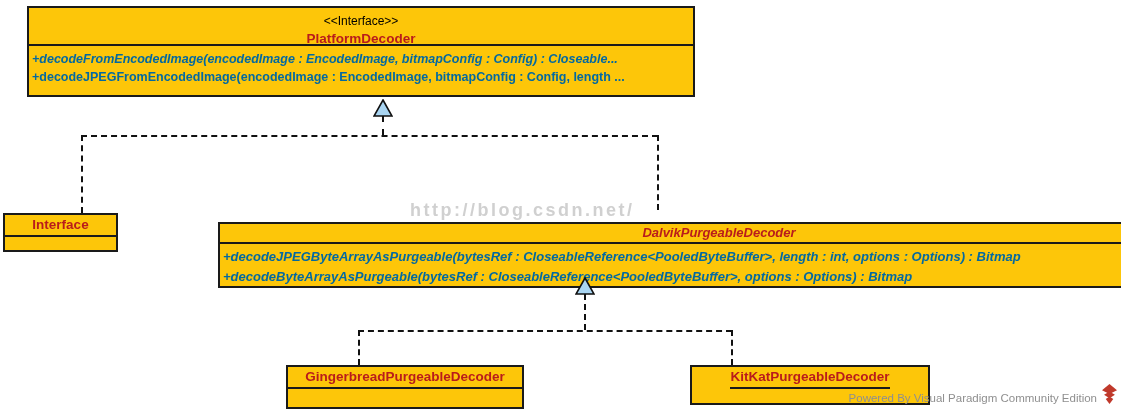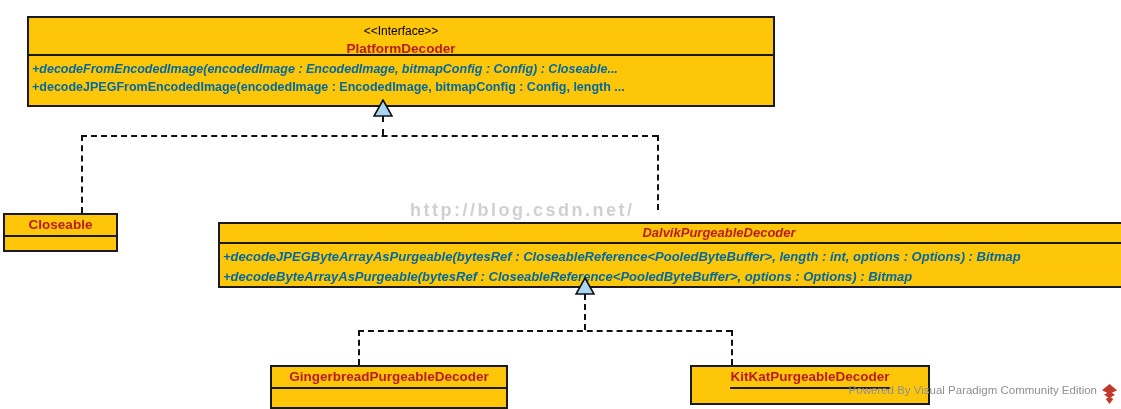--- a/index.html
+++ b/index.html
@@ -19,31 +19,31 @@
   .uml-box{position:absolute;background:var(--box-fill);border:2px solid var(--box-border);}
   .box-header{border-bottom:2px solid var(--box-border);text-align:center;}
   .stereotype{font-size:12px;font-weight:400;color:#000;padding-top:3px;line-height:17px;}
   .class-name{font-size:13.5px;font-weight:700;color:#b91c1c;line-height:18px;position:relative;z-index:6;}
   .class-name.abstract{font-style:italic;}
   .box-methods{padding:4px 2px 2px 3px;}
   .method{font-size:12.5px;font-weight:700;color:#0369a1;line-height:18px;white-space:nowrap;overflow:hidden;}
   .method.italic{font-style:italic;}
   .empty-compartment{flex:1;}
 
-  #box-platform{left:27px;top:16px;width:748px;height:91px;}
+  #box-platform{left:27px;top:6px;width:668px;height:91px;}
   #box-platform .box-header{height:38px;padding-top:2px;}
   #box-art{left:3px;top:213px;width:115px;height:39px;display:flex;flex-direction:column;}
   #box-art .box-header{height:22px;}
   #box-art .class-name{line-height:20px;}
   #box-dalvik{left:218px;top:222px;width:1002px;height:66px;}
   #box-dalvik .box-header{height:20px;}
   #box-dalvik .class-name{line-height:18px;font-size:13px;}
   #box-dalvik .box-methods{padding-top:3px;}
   #box-dalvik .method{line-height:20px;font-size:13px;}
-  #box-gingerbread{left:270px;top:365px;width:238px;height:44px;display:flex;flex-direction:column;}
+  #box-gingerbread{left:286px;top:365px;width:238px;height:44px;display:flex;flex-direction:column;}
   #box-gingerbread .box-header{height:22px;}
   #box-gingerbread .class-name{line-height:20px;}
   #box-kitkat{left:690px;top:365px;width:240px;height:40px;display:flex;flex-direction:column;align-items:center;}
   #box-kitkat .box-header{height:22px;}
   #box-kitkat .class-name{line-height:20px;}
 
   
   .dash-v{position:absolute;border-left:2px dashed #111;width:0;}
   .dash-h{position:absolute;border-top:2px dashed #111;height:0;}
   .tri{position:absolute;width:20px;height:18px;}
@@ -59,21 +59,21 @@
   #horizB{left:358px;top:330px;width:374px;}
   #dropB-left{left:358px;top:330px;height:35px;}
   #dropB-right{left:731px;top:330px;height:35px;}
 
   
   .watermark{position:absolute;left:410px;top:200px;z-index:5;
     font-size:18px;letter-spacing:2.5px;color:var(--watermark-text);
     font-weight:700;white-space:nowrap;}
 
   
-  .footer{position:absolute;right:3px;top:384px;z-index:10;display:flex;align-items:flex-start;gap:4px;}
+  .footer{position:absolute;right:3px;top:384px;z-index:10;display:flex;align-items:flex-end;gap:4px;}
   .footer-text{font-size:11.5px;color:var(--footer-text);white-space:nowrap;}
   .footer-logo{width:17px;height:20px;}
 </style>
 </head>
 <body>
 
 <div class="canvas">
 
   <div class="uml-box" id="box-platform">
     <div class="box-header">
@@ -81,21 +81,21 @@
       <div class="class-name">PlatformDecoder</div>
     </div>
     <div class="box-methods">
       <div class="method italic">+decodeFromEncodedImage(encodedImage : EncodedImage, bitmapConfig : Config) : Closeable...</div>
       <div class="method">+decodeJPEGFromEncodedImage(encodedImage : EncodedImage, bitmapConfig : Config, length ...</div>
     </div>
   </div>
 
   <div class="uml-box" id="box-art">
     <div class="box-header">
-      <div class="class-name">Closeable</div>
+      <div class="class-name">Interface</div>
     </div>
     <div class="empty-compartment"></div>
   </div>
 
   <div class="uml-box" id="box-dalvik">
     <div class="box-header">
       <div class="class-name abstract">DalvikPurgeableDecoder</div>
     </div>
     <div class="box-methods">
       <div class="method italic">+decodeJPEGByteArrayAsPurgeable(bytesRef : CloseableReference&lt;PooledByteBuffer&gt;, length : int, options : Options) : Bitmap</div>

